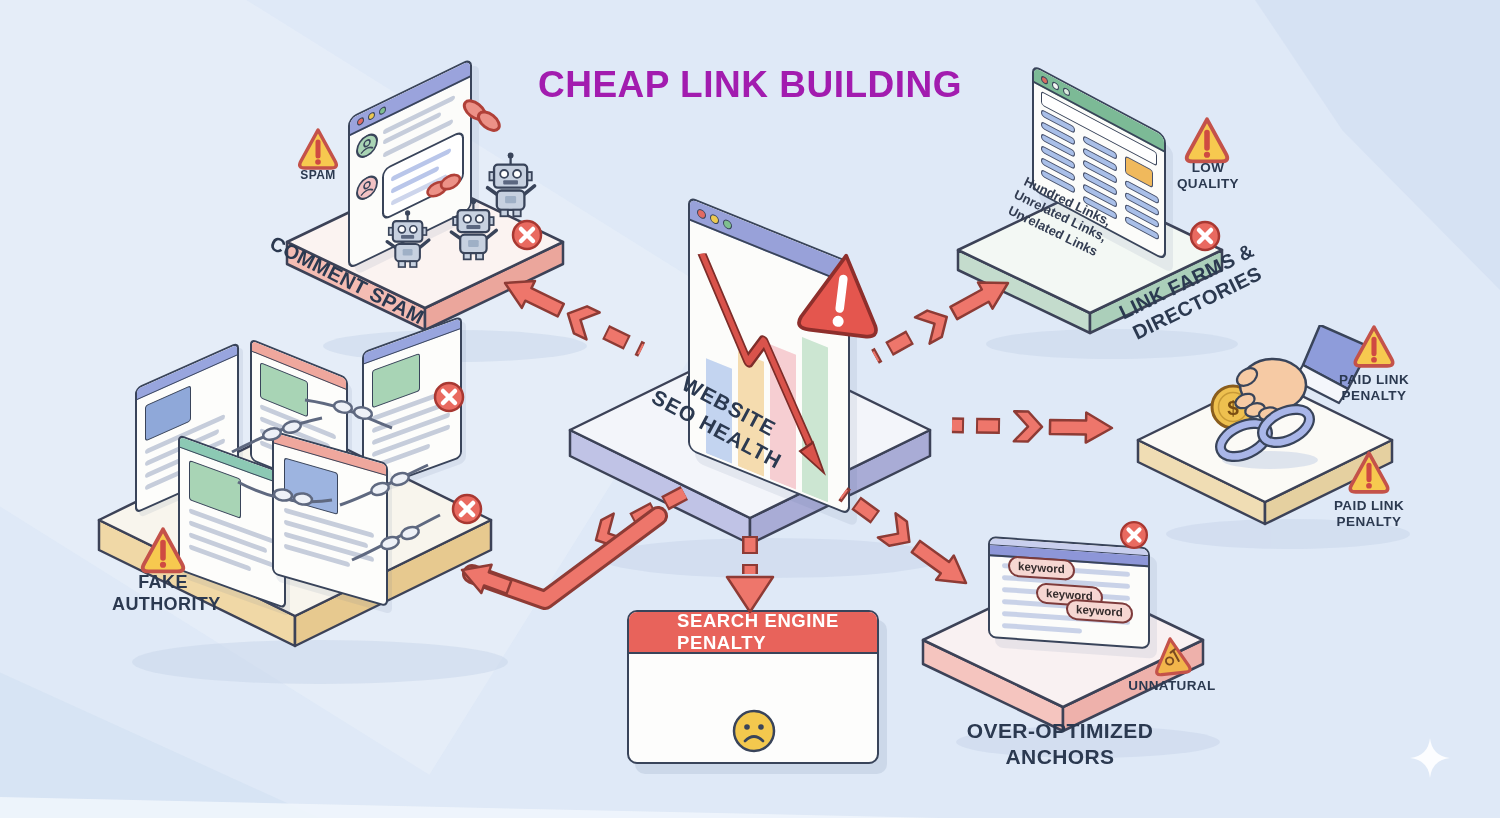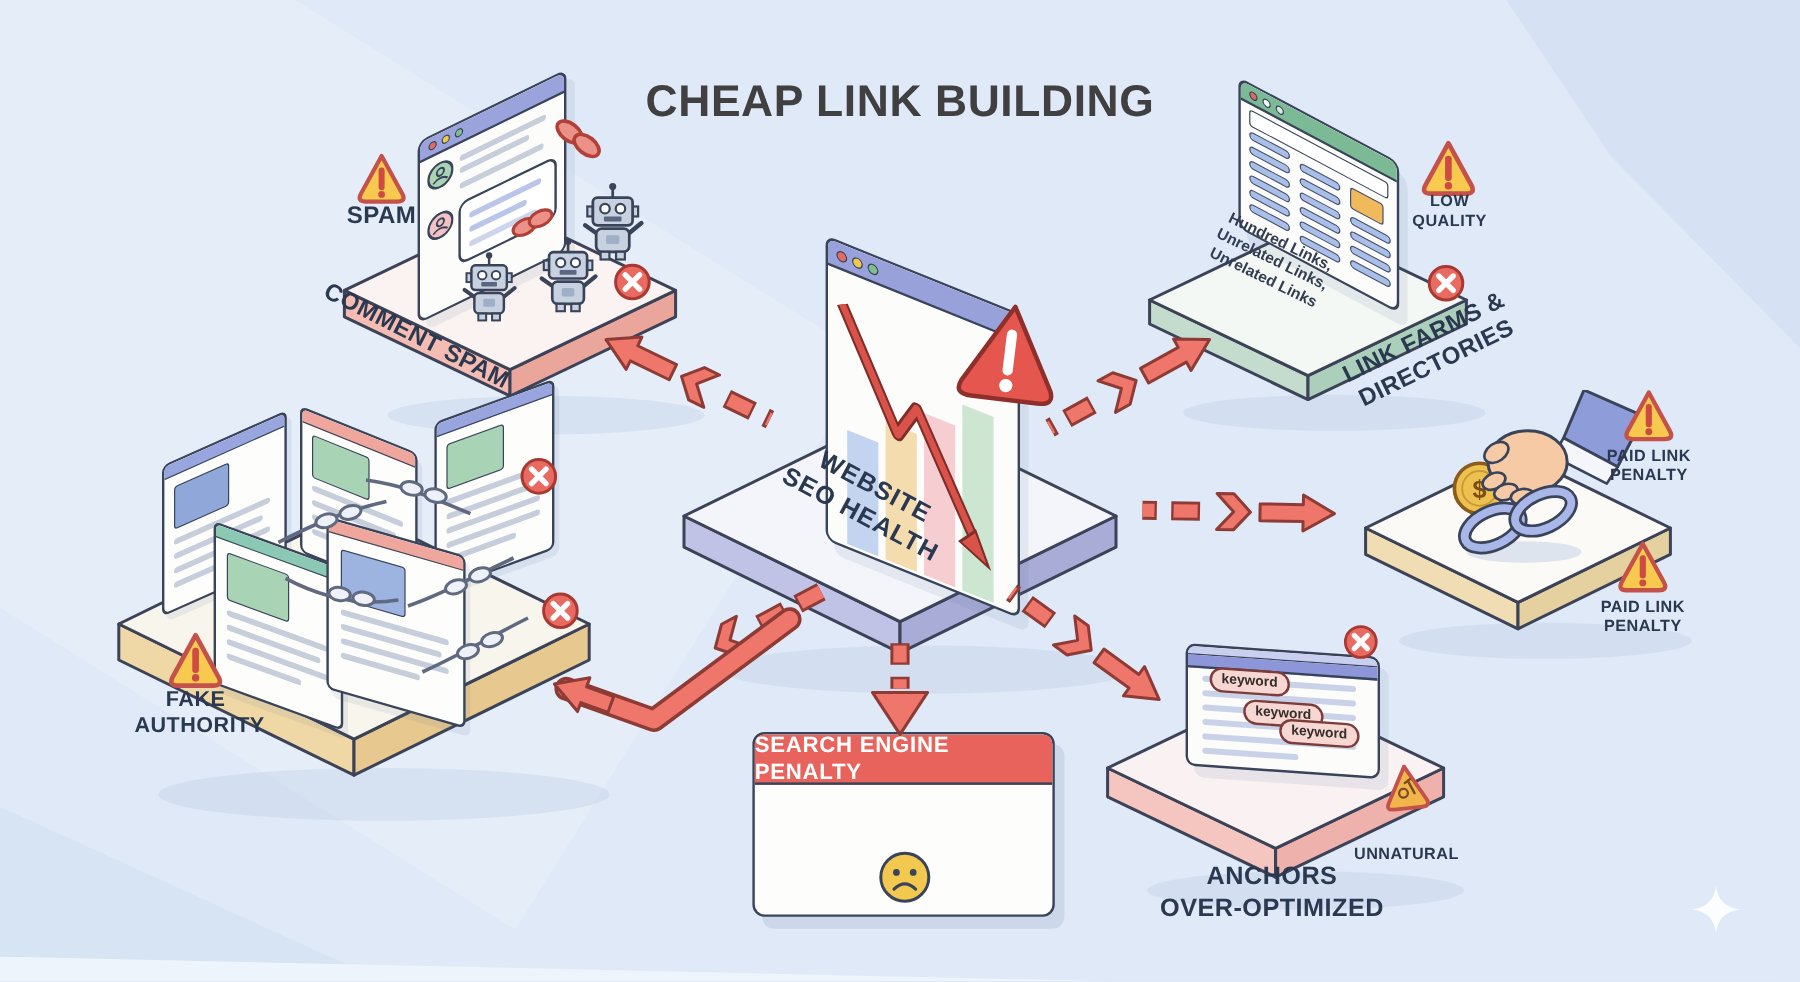--- a/index.html
+++ b/index.html
@@ -268,21 +268,21 @@
   </svg>
   <svg class="abs" style="left:1200px;top:398px" width="140" height="80">
     <ellipse cx="70" cy="62" rx="48" ry="9" fill="#c7d2e6" opacity=".55"></ellipse>
     <ellipse cx="44" cy="42" rx="25" ry="14" transform="rotate(-25 44 42)" fill="none" stroke="#39445a" stroke-width="11"></ellipse>
     <ellipse cx="44" cy="42" rx="25" ry="14" transform="rotate(-25 44 42)" fill="none" stroke="#a9b6e8" stroke-width="6.5"></ellipse>
     <ellipse cx="86" cy="28" rx="25" ry="14" transform="rotate(-25 86 28)" fill="none" stroke="#39445a" stroke-width="11"></ellipse>
     <ellipse cx="86" cy="28" rx="25" ry="14" transform="rotate(-25 86 28)" fill="none" stroke="#a9b6e8" stroke-width="6.5"></ellipse>
   </svg>
 
   <div class="abs" style="left:627px;top:610px;width:248px;height:150px;background:#fdfdfc;border:2.5px solid #39445a;border-radius:10px;box-shadow:8px 10px 0 rgba(90,110,150,.14);overflow:hidden;">
-    <div style="height:40px;background:#e8635b;border-bottom:2.5px solid #39445a;display:flex;align-items:center;justify-content:flex-start;">
+    <div style="height:40px;background:#e8635b;border-bottom:2.5px solid #39445a;display:flex;align-items:center;justify-content:flex-start;padding-left:48px;">
       <span style="color:#fff;font-weight:800;font-size:18.5px;letter-spacing:.6px;">SEARCH ENGINE PENALTY</span>
     </div>
     <svg style="position:absolute;left:102px;top:96px" width="46" height="46">
       <circle cx="23" cy="23" r="20" fill="#f3c84e" stroke="#39445a" stroke-width="2.5"></circle>
       <circle cx="16" cy="19" r="2.8" fill="#39445a"></circle>
       <circle cx="30" cy="19" r="2.8" fill="#39445a"></circle>
       <path d="M14,33 Q23,24 32,33" fill="none" stroke="#39445a" stroke-width="2.6" stroke-linecap="round"></path>
     </svg>
   </div>
 
@@ -384,27 +384,27 @@
   <svg class="abs" style="left:1347px;top:324px" width="54" height="48" viewBox="-26 -24 52 47">
       <use href="#warntri"></use>
     </svg>
   <svg class="abs" style="left:1342px;top:450px" width="54" height="48" viewBox="-26 -24 52 47">
       <use href="#warntri"></use>
     </svg>
   <svg class="abs" style="left:1148px;top:636px;transform:rotate(-6deg);" width="48" height="43" viewBox="-26 -24 52 47">
       <use href="#warntri-hand"></use>
     </svg>
 
-  <div class="lbl" style="left:400px;top:64px;width:700px;font-size:37px;line-height:1.12;letter-spacing:.5px;color:#404040;">
+  <div class="lbl" style="left:400px;top:64px;width:700px;font-size:37px;line-height:1.12;letter-spacing:.5px;color:#a21caf;">
     <div>CHEAP LINK BUILDING</div>
   </div>
 
   <div class="lbl" style="left:252px;top:268px;width:190px;font-size:20px;transform:rotate(27deg);">COMMENT SPAM</div>
 
-  <div class="lbl" style="left:288px;top:168px;width:60px;font-size:20px;">SPAM</div>
+  <div class="lbl" style="left:288px;top:168px;width:60px;font-size:12px;">SPAM</div>
 
   <div class="lbl" style="left:1092px;top:268px;width:200px;font-size:20px;transform:rotate(-26deg);">
     <div>LINK FARMS &amp;</div>
     <div>DIRECTORIES</div>
   </div>
   <div class="lbl" style="left:1168px;top:160px;width:80px;font-size:13.5px;">
     <div>LOW</div>
     <div>QUALITY</div>
   </div>
   <div class="wtxt" style="left:990px;top:192px;width:140px;font-size:13px;transform:rotate(26deg);">
@@ -428,18 +428,18 @@
   <div class="lbl" style="left:1328px;top:372px;width:92px;font-size:13.5px;">
     <div>PAID LINK</div>
     <div>PENALTY</div>
   </div>
   <div class="lbl" style="left:1323px;top:498px;width:92px;font-size:13.5px;">
     <div>PAID LINK</div>
     <div>PENALTY</div>
   </div>
 
   <div class="lbl" style="left:955px;top:718px;width:210px;font-size:21px;">
+    <div>OVER-OPTIMIZED</div>
     <div>ANCHORS</div>
-    <div>OVER-OPTIMIZED</div>
-  </div>
-  <div class="lbl" style="left:1122px;top:704px;width:100px;font-size:13.5px;">UNNATURAL</div>
+  </div>
+  <div class="lbl" style="left:1122px;top:678px;width:100px;font-size:13.5px;">UNNATURAL</div>
 
 </div>
 
 </body></html>

